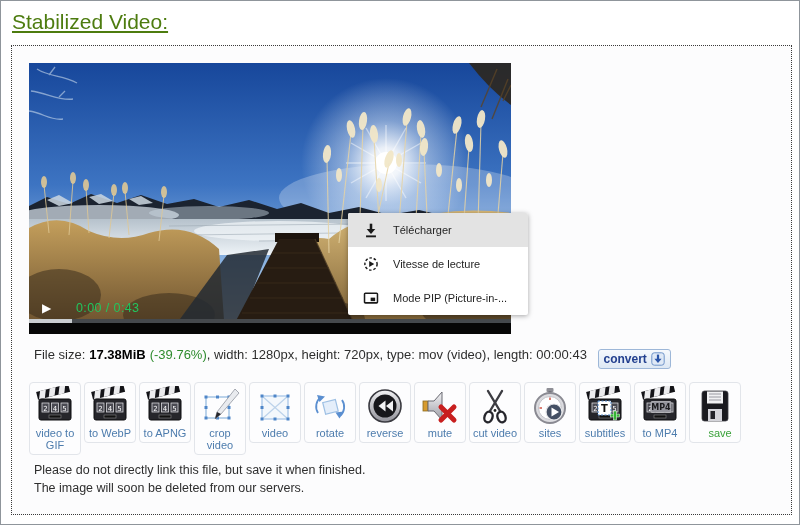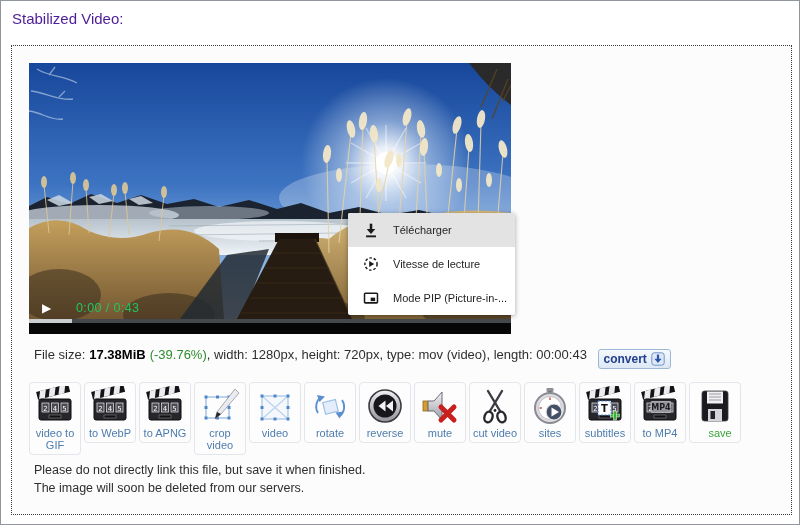--- a/index.html
+++ b/index.html
@@ -1,32 +1,32 @@
 <!DOCTYPE html>
 <html><head>
 <meta charset="utf-8">
 <style>
   * { margin:0; padding:0; box-sizing:border-box; }
   html,body { background:#e9e9e9; }
   body { font-family:"Liberation Sans", sans-serif; }
   .screen { width:800px; height:525px; background:#fff; border:1px solid #8f959b; position:relative; overflow:hidden; }
-  .page-title { padding:9px 0 0 11px; font-size:15px; color:#4c1d95; }
+  .page-title { padding:9px 0 0 11px; font-size:21px; color:#4d7c0f;text-decoration:underline; }
   .panel { position:absolute; left:10px; top:44px; width:781px; height:470px; border:1px dotted #3a3a3a; background:#fcfcfd; padding:17px 0 0 17px; }
 
   
   .video { position:relative; width:482px; height:271px; background:#000; }
   .video svg.scene { position:absolute; left:0; top:0; display:block; }
   .ctrl-play { position:absolute; left:13px; bottom:19px; color:#fff; font-size:12px; z-index:3; cursor:pointer; }
   .ctrl-time { position:absolute; left:47px; bottom:19px; color:#22c55e; font-size:12.5px; letter-spacing:.4px; z-index:3; }
   .progress { position:absolute; left:0; right:0; bottom:11px; height:4px; background:#45494d; z-index:3; cursor:pointer; }
   .progress .buffered { position:absolute; left:0; top:0; width:43px; height:4px; background:#c9cdd0; }
   .black-strip { position:absolute; left:0; right:0; bottom:0; height:11px; background:#060606; z-index:2; }
 
   
-  .menu { position:absolute; left:319px; top:150px; width:167px; background:#fff; border-radius:2px;
+  .menu { position:absolute; left:319px; top:150px; width:180px; background:#fff; border-radius:2px;
           box-shadow:0 1px 5px rgba(0,0,0,.35); z-index:6; overflow:hidden; }
   .menu-item { display:flex; align-items:center; gap:13px; height:34px; padding-left:14px; font-size:11px; color:#1f1f1f; cursor:pointer; white-space:nowrap; }
   .menu-item.hl { background:#e3e3e3; }
 
   
   .fileinfo { margin:13px 0 0 5px; font-size:13px; color:#2e2e2e; }
   .fileinfo b { color:#000000; margin-left:4px; }
   .delta { color:#2e8b2e; margin-left:4px; }
   .convert-btn { margin-left:7px; display:inline-flex; align-items:center; gap:4px; font-size:12px; color:#23408f;
                  background:linear-gradient(#f6f9fd,#dde8f4); border:1px solid #9db7d8; border-radius:3px;

